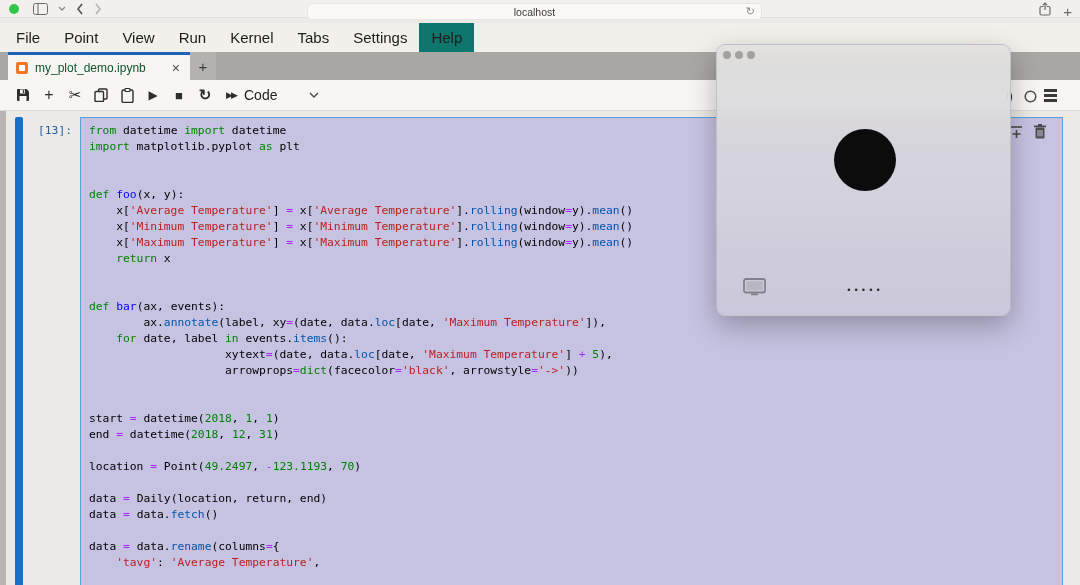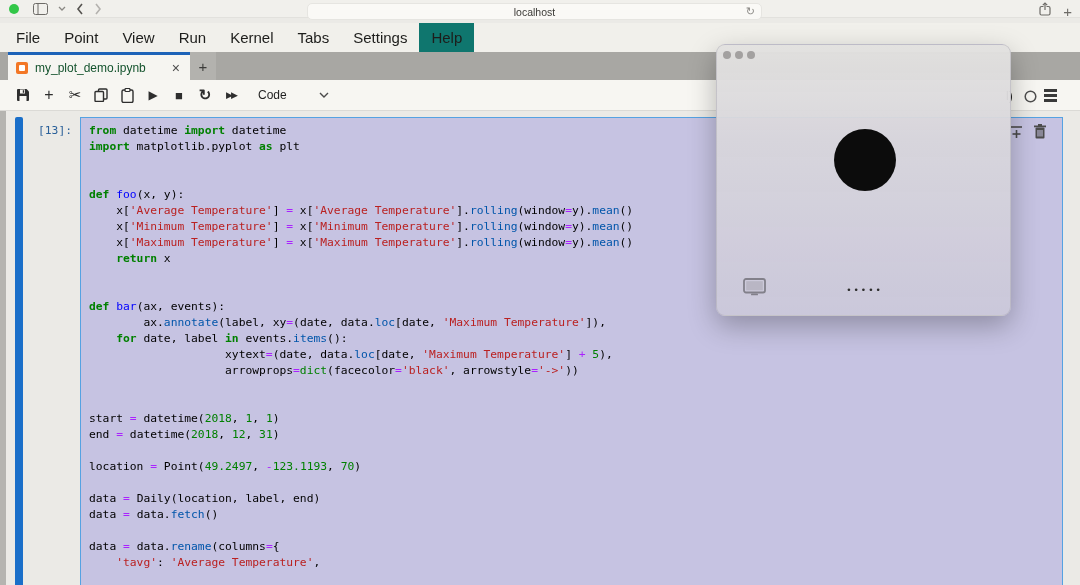--- a/index.html
+++ b/index.html
@@ -42,38 +42,38 @@
                background:#f7f6f2; border-bottom:1px solid #dbdad6;
                display:flex; align-items:center; padding-left:10px; }
   .tb-btn { width:26px; height:24px; display:flex; align-items:center; justify-content:center;
             color:#2e2e2e; font-size:13px; }
   .tb-btn svg { display:block; }
   .tb-glyph-run { font-size:12px; }
   .tb-glyph-stop { font-size:13px; }
   .tb-glyph-restart { font-size:15px; font-weight:bold; }
   .tb-glyph-runall { font-size:9px; letter-spacing:-2px; }
   .tb-glyph-cut { font-size:15px; }
-  .celltype { display:flex; align-items:center; margin-left:14px; font-size:12px; color:#1f1f1f; gap:32px; }
+  .celltype { display:flex; align-items:center; font-size:14px; color:#1f1f1f; gap:32px; }
   .kernel-text { position:absolute; left:1006px; top:9px; font-size:12px; color:#1a1a1a; }
   .kernel-circle { position:absolute; left:1024px; top:9px; }
   .hamburger { position:absolute; left:1044px; top:9px; display:flex; flex-direction:column; gap:2.5px; }
   .hamburger div { width:13px; height:2.5px; background:#3a3a3a; }
 
   
   .content { position:absolute; left:0; top:111px; width:1008px; height:474px; background:#ebeae6; }
   .left-strip { position:absolute; left:0; top:0; width:6px; height:474px; background:#b5b4b0; }
   .collapser { position:absolute; left:15px; top:6px; width:8px; bottom:-4px; background:#1a6fc9; border-radius:2px; }
   .prompt { position:absolute; left:0; top:13px; width:72px; text-align:right;
             font-family:"DejaVu Sans Mono", monospace; font-size:11.3px; color:#2a6099; }
   .cell { position:absolute; left:80px; top:6px; width:983px; bottom:-4px;
           background:#c6c3e2; border:1.5px solid #55a2e2; }
   .code { padding:5px 8px; font-family:"DejaVu Sans Mono", monospace; font-size:11.3px;
           line-height:16px; color:#000; }
   .code-line { white-space:pre; min-height:16px; }
-  .tok-kw { color:#008000; font-weight:bold; }
+  .tok-kw { color:#008000; font-weight:normal; }
   .tok-bi { color:#008000; }
   .tok-st { color:#ba2121; }
   .tok-op { color:#aa22ff; }
   .tok-nu { color:#008000; }
   .tok-pr { color:#0055aa; }
   .tok-fn { color:#0000ff; }
   .tok-pl { color:#000000; }
   .cell-tb-icon { position:absolute; color:#4c4c4c; }
   .icon-insert { left:1010px; top:14px; }
   .icon-trash  { left:1034px; top:13px; }
@@ -237,21 +237,21 @@
         <div class="code-line"><span class="tok-pl">    </span><span class="tok-kw">for</span><span class="tok-pl"> date, label </span><span class="tok-kw">in</span><span class="tok-pl"> events.</span><span class="tok-pr">items</span><span class="tok-pl">():</span></div>
         <div class="code-line"><span class="tok-pl">                    xytext</span><span class="tok-op">=</span><span class="tok-pl">(date, data.</span><span class="tok-pr">loc</span><span class="tok-pl">[date, </span><span class="tok-st">'Maximum Temperature'</span><span class="tok-pl">] </span><span class="tok-op">+</span><span class="tok-pl"> </span><span class="tok-nu">5</span><span class="tok-pl">),</span></div>
         <div class="code-line"><span class="tok-pl">                    arrowprops</span><span class="tok-op">=</span><span class="tok-bi">dict</span><span class="tok-pl">(facecolor</span><span class="tok-op">=</span><span class="tok-st">'black'</span><span class="tok-pl">, arrowstyle</span><span class="tok-op">=</span><span class="tok-st">'-&gt;'</span><span class="tok-pl">))</span></div>
         <div class="code-line"></div>
         <div class="code-line"></div>
         <div class="code-line"><span class="tok-pl">start </span><span class="tok-op">=</span><span class="tok-pl"> datetime(</span><span class="tok-nu">2018</span><span class="tok-pl">, </span><span class="tok-nu">1</span><span class="tok-pl">, </span><span class="tok-nu">1</span><span class="tok-pl">)</span></div>
         <div class="code-line"><span class="tok-pl">end </span><span class="tok-op">=</span><span class="tok-pl"> datetime(</span><span class="tok-nu">2018</span><span class="tok-pl">, </span><span class="tok-nu">12</span><span class="tok-pl">, </span><span class="tok-nu">31</span><span class="tok-pl">)</span></div>
         <div class="code-line"></div>
         <div class="code-line"><span class="tok-pl">location </span><span class="tok-op">=</span><span class="tok-pl"> Point(</span><span class="tok-nu">49.2497</span><span class="tok-pl">, </span><span class="tok-op">-</span><span class="tok-nu">123.1193</span><span class="tok-pl">, </span><span class="tok-nu">70</span><span class="tok-pl">)</span></div>
         <div class="code-line"></div>
-        <div class="code-line"><span class="tok-pl">data </span><span class="tok-op">=</span><span class="tok-pl"> Daily(location, label, end)</span></div>
+        <div class="code-line"><span class="tok-pl">data </span><span class="tok-op">=</span><span class="tok-pl"> Daily(location, return, end)</span></div>
         <div class="code-line"><span class="tok-pl">data </span><span class="tok-op">=</span><span class="tok-pl"> data.</span><span class="tok-pr">fetch</span><span class="tok-pl">()</span></div>
         <div class="code-line"></div>
         <div class="code-line"><span class="tok-pl">data </span><span class="tok-op">=</span><span class="tok-pl"> data.</span><span class="tok-pr">rename</span><span class="tok-pl">(columns</span><span class="tok-op">=</span><span class="tok-pl">{</span></div>
         <div class="code-line"><span class="tok-pl">    </span><span class="tok-st">'tavg'</span><span class="tok-pl">: </span><span class="tok-st">'Average Temperature'</span><span class="tok-pl">,</span></div>
       </div>
   </div>
   <span class="cell-tb-icon icon-insert">
     <svg width="13" height="14" viewBox="0 0 13 14">
         <line x1="1" y1="2" x2="12" y2="2" stroke="#4c4c4c" stroke-width="1.6"></line>
         <line x1="6.5" y1="5" x2="6.5" y2="13" stroke="#4c4c4c" stroke-width="1.6"></line>

